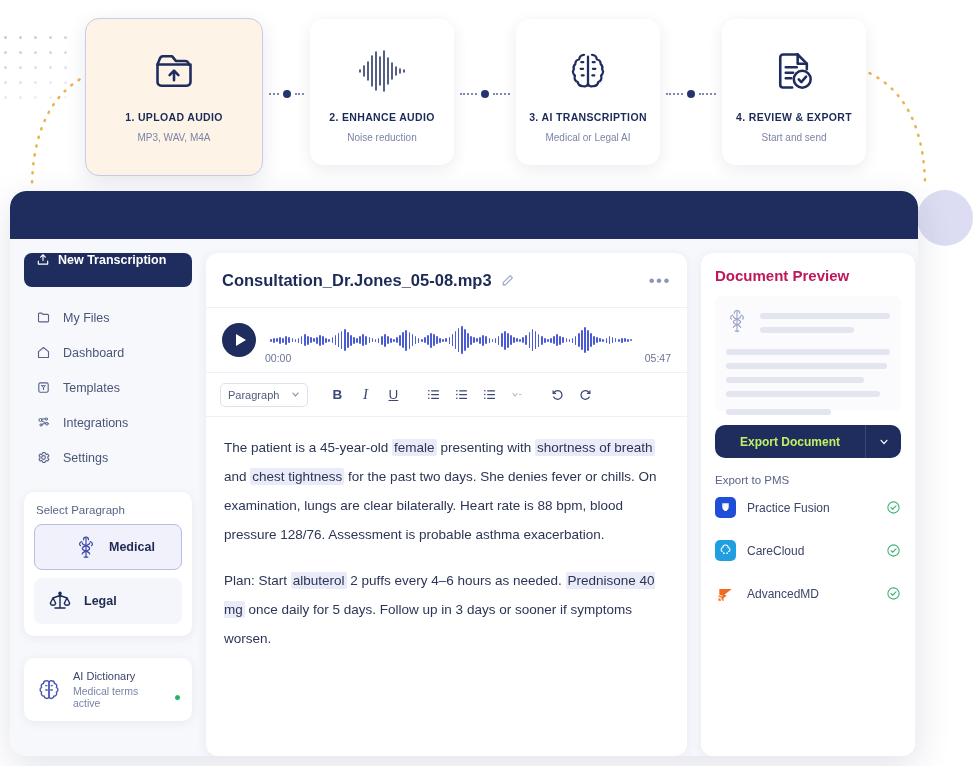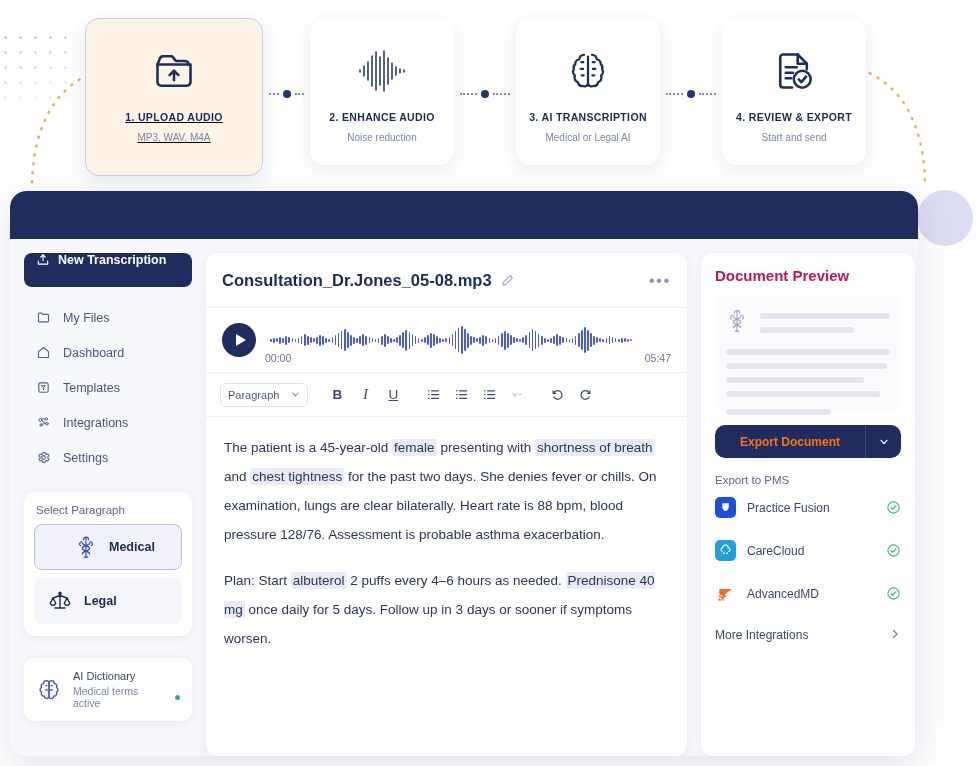--- a/index.html
+++ b/index.html
@@ -23,21 +23,21 @@
 
   
   .steps { position:absolute; left:0; top:10px; width:977px; height:160px; }
   .step {
     position:absolute; top:9px; width:140px; height:146px;
     background:#ffffff; border-radius:14px;
     box-shadow: 0 4px 16px rgba(30,40,90,.09);
     display:flex; flex-direction:column; align-items:center; justify-content:flex-start;
     padding-top:26px;
   }
-  .step.active { background:#fdf4e7; border:1px solid #c9cbe9; box-shadow:0 6px 20px rgba(30,40,90,.10);text-decoration:underline; }
+  .step.active { background:#fdf4e7; border:1px solid #c9cbe9; box-shadow:0 6px 20px rgba(30,40,90,.10); }
   .step .ico { height:52px; display:flex; align-items:center; justify-content:center; color:#1e2c5e; }
   .step .st-title { margin-top:14px; font-size:10.5px; font-weight:bold; color:#1b2a57; letter-spacing:.35px; text-align:center; }
   .step .st-sub { margin-top:9px; font-size:10px; color:#7b84a8; text-align:center; }
 
   .connector { position:absolute; top:83px; height:2px; display:flex; align-items:center; }
   .connector .dline { flex:1; height:0; border-top:2px dotted #3a4a86; opacity:.65; }
   .connector .knob { width:8px; height:8px; border-radius:50%; background:#24346f; margin:0 4px; flex:none; }
 
   
   .appwin { position:absolute; left:10px; top:191px; width:908px; height:565px;
@@ -105,21 +105,21 @@
   
   .rpanel { flex:none; width:214px; margin-left:14px; background:#fff; border-radius:12px;
             box-shadow:0 2px 12px rgba(30,40,90,.07); padding:14px 14px 0; }
   .rp-title { font-size:15px; font-weight:bold; color:#be185d; }
   .preview { margin-top:12px; height:115px; background:#fbfbfd; border-radius:7px; padding:12px 11px; }
   .pv-top { display:flex; gap:12px; align-items:flex-start; }
   .pv-ico { color:#8e96be; flex:none; }
   .pv-lines { flex:1; padding-top:5px; }
   .ln { height:6px; border-radius:3px; background:#e3e5ef; margin-bottom:8px; }
 
-  .exportbtn { margin-top:14px; height:33px; background:#1e2c5e; color:#f97316; border-radius:10px;
+  .exportbtn { margin-top:14px; height:33px; background:#1e2c5e; color:#bef264; border-radius:10px;
                display:flex; align-items:center; font-size:12px; font-weight:bold; }
   .exportbtn .lab { flex:1; text-align:center; }
   .exportbtn .cv { width:36px; border-left:1px solid #3a4878; height:100%; display:flex; align-items:center; justify-content:center; }
 
   .pms-title { margin-top:16px; font-size:11.5px; color:#5b6485; }
   .pms-row { height:43px; display:flex; align-items:center; gap:11px; font-size:12px; color:#3c4668; }
   .pms-ico { width:21px; height:21px; border-radius:5px; flex:none; display:flex; align-items:center; justify-content:center; }
   .pms-check { margin-left:auto; color:#3bb273; display:flex; }
   .more { height:40px; display:flex; align-items:center; font-size:12px; color:#3c4668; }
   .more .chev { margin-left:auto; color:#6a7396; }
@@ -630,25 +630,17 @@
               <span>AdvancedMD</span>
               <span class="pms-check">
                 <svg width="15" height="15" viewBox="0 0 24 24" fill="none" stroke="#3bb273" stroke-width="1.7" stroke-linecap="round" stroke-linejoin="round">
                   <circle cx="12" cy="12" r="9"></circle>
                   <path d="M8 12.2l2.6 2.6L16 9.4"></path>
                 </svg>
               </span>
             </div>
           </div>
 
-        <div class="more">
-          <span>More Integrations</span>
-          <span class="chev">
-            <svg width="12" height="12" viewBox="0 0 24 24" fill="none" stroke="currentColor" stroke-width="2.2" stroke-linecap="round" stroke-linejoin="round">
-                <path d="M9 5l7 7-7 7"></path>
-              </svg>
-          </span>
-        </div>
       </div>
 
     </div>
   </div>
 </div>
 
 </body></html>

